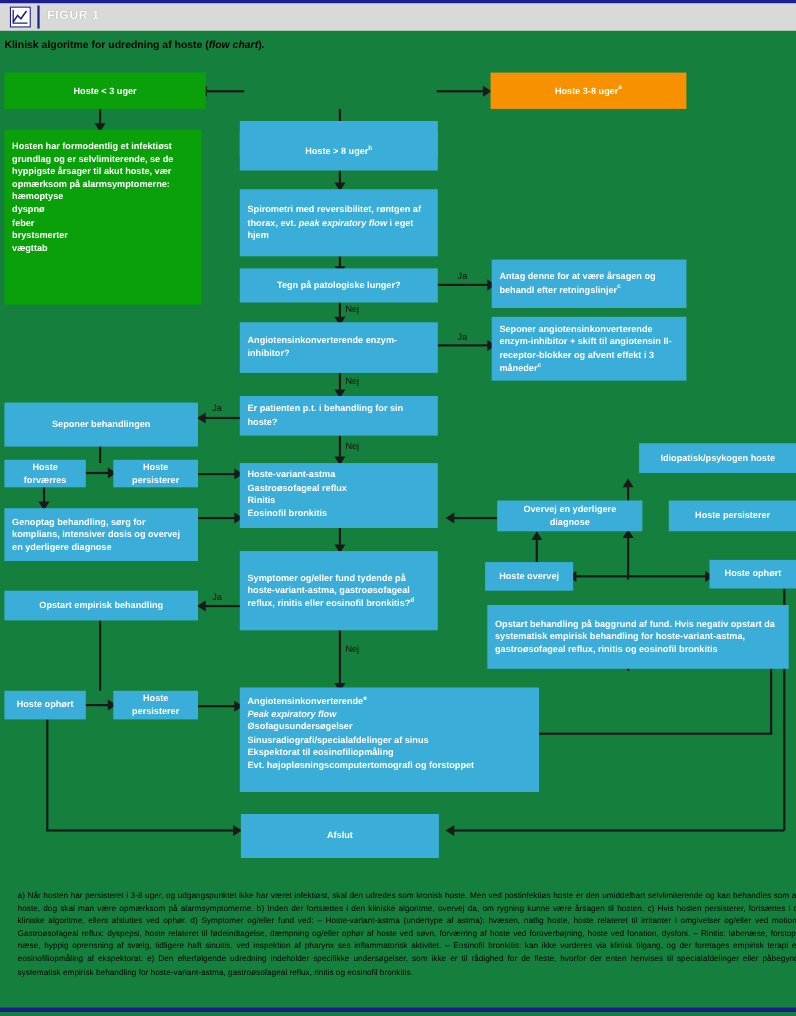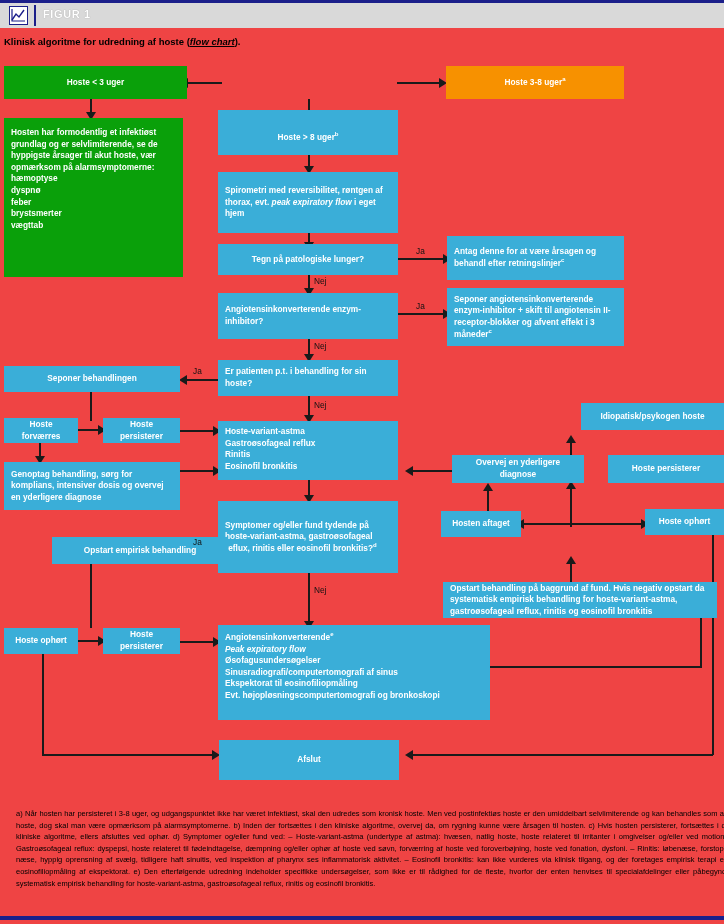--- a/index.html
+++ b/index.html
@@ -2,41 +2,41 @@
 <html><head>
 <meta charset="utf-8">
 <style>
   html,body{margin:0;padding:0;}
   body{
     width:724px;height:924px;
     background:#ffffff;
     font-family:"Liberation Sans", sans-serif;
     -webkit-font-smoothing:none;
   }
-  #page{position:relative;width:724px;height:924px;overflow:hidden;background:#ef4444;}
+  #page{position:relative;width:724px;height:924px;overflow:hidden;background:#15803d;}
 
   
   .top-rule{position:absolute;left:0;top:0;width:724px;height:3px;background:#1b1f8a;}
   .fig-bar{position:absolute;left:0;top:3px;width:724px;height:25px;background:#d9d9d9;}
   .fig-icon{
     position:absolute;left:9px;top:6px;width:19px;height:19px;
     border:1.5px solid #1b1f8a;background:#ffffff;box-sizing:border-box;
   }
   .fig-icon svg{display:block;}
   .fig-div{position:absolute;left:34px;top:5px;width:2px;height:21px;background:#1b1f8a;}
   .fig-label{
     position:absolute;left:43px;top:8px;
     font-size:11px;font-weight:bold;color:#ffffff;letter-spacing:.6px;
     text-shadow:0 0 1px #8a8a8a;
   }
   .caption{
     position:absolute;left:4px;top:36px;width:560px;
     font-size:9.5px;color:#000;font-weight:bold;
   }
-  .caption i{font-style:italic;text-decoration:underline;}
+  .caption i{font-style:italic;}
 
   
   #chart{position:absolute;left:0;top:0;width:724px;height:924px;}
   .ln{position:absolute;background:#1a1a1a;}
   .lnh{height:1.6px;}
   .lnv{width:1.6px;}
   .ah{position:absolute;width:0;height:0;}
   .ah-r{border-top:5px solid transparent;border-bottom:5px solid transparent;border-left:8px solid #1a1a1a;}
   .ah-l{border-top:5px solid transparent;border-bottom:5px solid transparent;border-right:8px solid #1a1a1a;}
   .ah-d{border-left:5px solid transparent;border-right:5px solid transparent;border-top:8px solid #1a1a1a;}
@@ -237,21 +237,21 @@
     </div>
 
     <div class="box blue l" style="left:447px;top:288px;width:177px;height:58px;">
       <span class="inner"><span>Seponer angiotensinkonverterende enzym-inhibitor + skift til angiotensin II-receptor-blokker og afvent effekt i 3 måneder</span><sup>c</sup></span>
     </div>
 
     <div class="box blue l" style="left:218px;top:360px;width:180px;height:36px;">
       <span class="inner">Er patienten p.t. i behandling for sin hoste?</span>
     </div>
 
-    <div class="box blue c" style="left:4px;top:366px;width:176px;height:26px;">
+    <div class="box blue c" style="left:4px;top:366px;width:176px;height:40px;">
       <span class="inner">Seponer behandlingen</span>
     </div>
 
     <div class="box blue c" style="left:4px;top:418px;width:74px;height:25px;">
       <span class="inner">Hoste forværres</span>
     </div>
 
     <div class="box blue c" style="left:103px;top:418px;width:77px;height:25px;">
       <span class="inner">Hoste persisterer</span>
     </div>
@@ -266,64 +266,64 @@
         <span>Gastroøsofageal reflux</span><br>
         <span>Rinitis</span><br>
         <span>Eosinofil bronkitis</span>
       </span>
     </div>
 
     <div class="box blue l" style="left:218px;top:501px;width:180px;height:72px;">
       <span class="inner"><span>Symptomer og/eller fund tydende på hoste-variant-astma, gastroøsofageal reflux, rinitis eller eosinofil bronkitis?</span><sup>d</sup></span>
     </div>
 
-    <div class="box blue c" style="left:4px;top:537px;width:176px;height:27px;margin-left:48px;">
+    <div class="box blue c" style="left:4px;top:537px;width:176px;height:27px;">
       <span class="inner">Opstart empirisk behandling</span>
     </div>
 
     <div class="box blue c" style="left:4px;top:628px;width:74px;height:26px;">
       <span class="inner">Hoste ophørt</span>
     </div>
 
     <div class="box blue c" style="left:103px;top:628px;width:77px;height:26px;">
       <span class="inner">Hoste persisterer</span>
     </div>
 
     <div class="box blue l" style="left:218px;top:625px;width:272px;height:95px;align-items:flex-start;padding-top:7px;">
       <span class="inner">
         <span>Angiotensinkonverterende</span><sup>e</sup><br>
         <i>Peak expiratory flow</i><br>
         <span>Øsofagusundersøgelser</span><br>
-        <span>Sinusradiografi/computertomografi af sinus</span><br>
+        <span>Sinusradiografi/specialafdelinger af sinus</span><br>
         <span>Ekspektorat til eosinofiliopmåling</span><br>
-        <span>Evt. højopløsningscomputertomografi og bronkoskopi</span>
+        <span>Evt. højopløsningscomputertomografi og forstoppet</span>
       </span>
     </div>
 
     <div class="box blue c" style="left:581px;top:403px;width:143px;height:27px;">
       <span class="inner">Idiopatisk/psykogen hoste</span>
     </div>
 
     <div class="box blue c" style="left:452px;top:455px;width:132px;height:28px;">
       <span class="inner">Overvej en yderligere diagnose</span>
     </div>
 
     <div class="box blue c" style="left:608px;top:455px;width:116px;height:28px;">
       <span class="inner">Hoste persisterer</span>
     </div>
 
     <div class="box blue c" style="left:441px;top:511px;width:80px;height:26px;">
-      <span class="inner">Hosten aftaget</span>
+      <span class="inner">Hoste overvej</span>
     </div>
 
     <div class="box blue c" style="left:645px;top:509px;width:79px;height:26px;">
       <span class="inner">Hoste ophørt</span>
     </div>
 
-    <div class="box blue l" style="left:443px;top:550px;width:274px;height:36px;margin-top:32px;">
+    <div class="box blue l" style="left:443px;top:550px;width:274px;height:58px;">
       <span class="inner">Opstart behandling på baggrund af fund. Hvis negativ opstart da systematisk empirisk behandling for hoste-variant-astma, gastroøsofageal reflux, rinitis og eosinofil bronkitis</span>
     </div>
 
     <div class="box blue c" style="left:219px;top:740px;width:180px;height:40px;">
       <span class="inner">Afslut</span>
     </div>
 
     <div class="lbl" style="left:416px;top:246px;">Ja</div>
     <div class="lbl" style="left:314px;top:276px;">Nej</div>
     <div class="lbl" style="left:416px;top:301px;">Ja</div>

